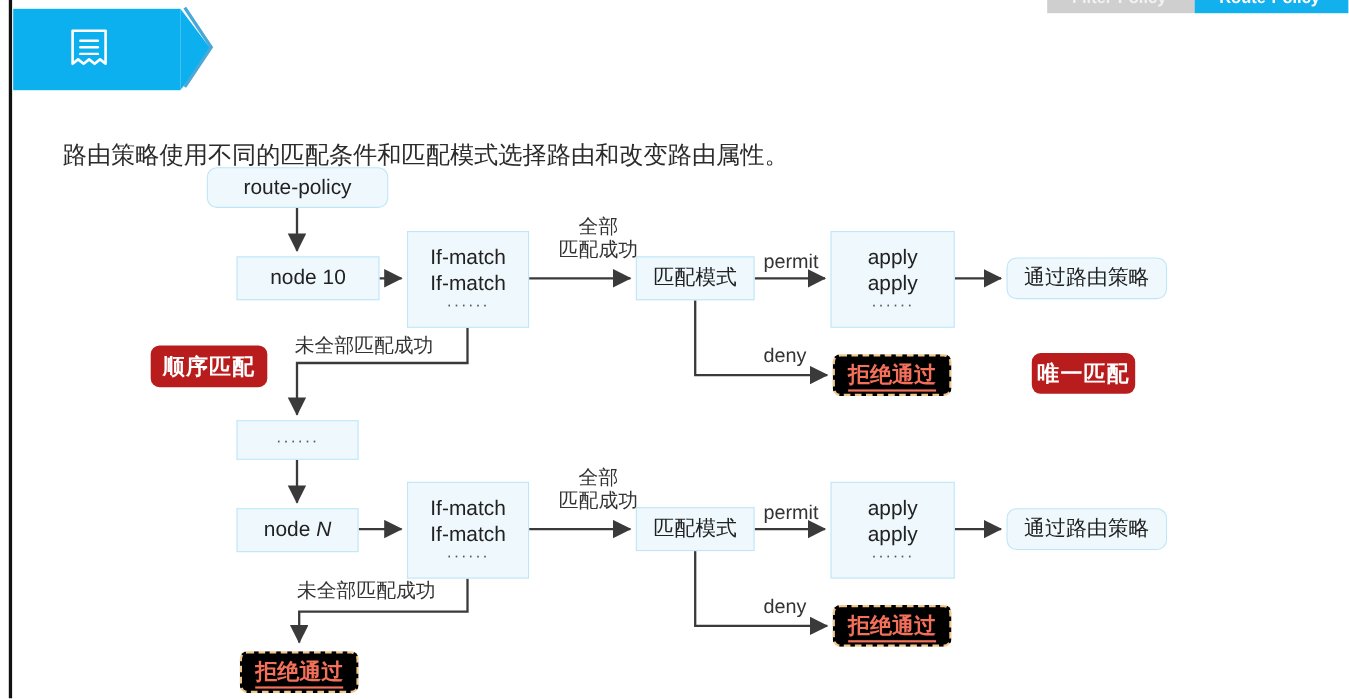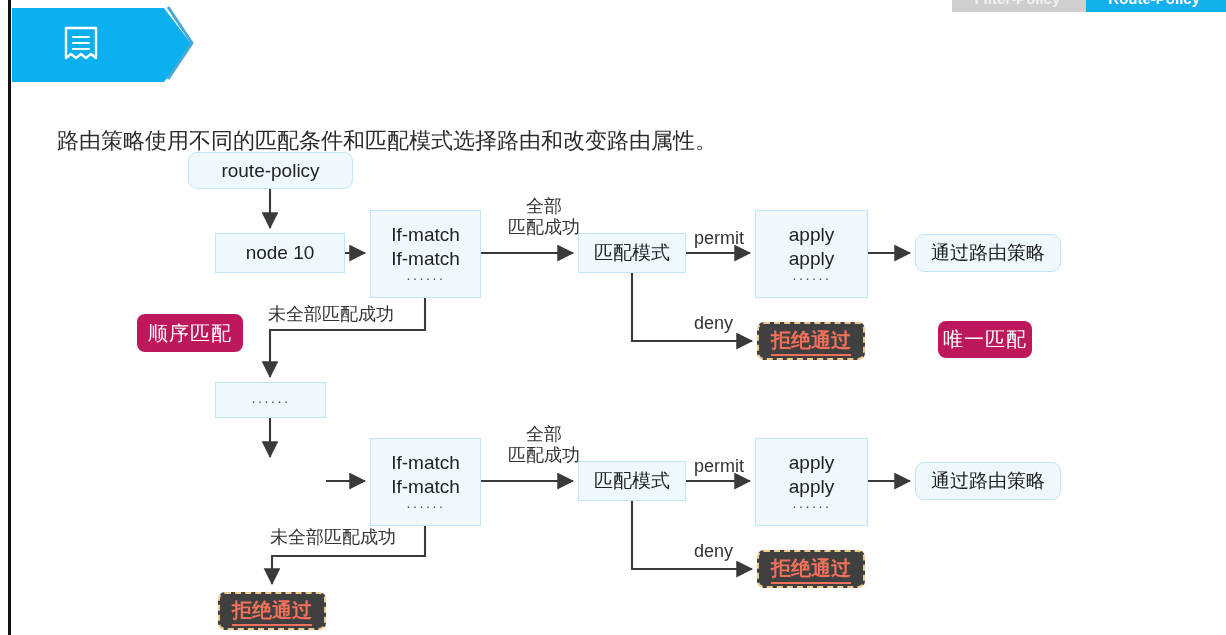--- a/index.html
+++ b/index.html
@@ -62,31 +62,31 @@
     background:#eff8fd;border:1px solid #bfe6f7;
     display:flex;flex-direction:column;align-items:center;justify-content:center;
     color:#222;font-size:19px;line-height:1.25;text-align:center;
   }
   .node.round{border-radius:9px;}
   .node .dots{font-size:15px;letter-spacing:1.5px;color:#555;line-height:1;}
   .node .ital{font-style:italic;}
 
   .reject{
     position:absolute;box-sizing:border-box;
-    background:#404040;border:2px dashed #f2c98c;border-radius:7px;
+    background:#000000;border:2px dashed #f2c98c;border-radius:7px;
     display:flex;align-items:center;justify-content:center;
     color:#f4705a;font-size:20px;font-weight:bold;
   }
   .reject span{border-bottom:2px solid #f4705a;padding-bottom:0px;}
 
   .badge{
     position:absolute;box-sizing:border-box;
-    background:#be185d;border-radius:8px;
+    background:#b91c1c;border-radius:8px;
     display:flex;align-items:center;justify-content:center;
-    color:#ffffff;font-size:20px;font-weight:normal;letter-spacing:1px;
+    color:#ffffff;font-size:20px;font-weight:bold;letter-spacing:1px;
   }
 
   .lbl{
     position:absolute;font-size:18px;color:#333;
     line-height:1.2;text-align:center;white-space:nowrap;
   }
   .lbl.two{line-height:1.18;}
 
   svg.wires{position:absolute;left:0;top:0;width:1226px;height:635px;pointer-events:none;}
 </style>
@@ -197,20 +197,25 @@
   <div class="badge" style="left:137px;top:314px;width:106px;height:38px;">
     <span>顺序匹配</span>
   </div>
 
   <div class="lbl" style="left:268px;top:304px;">未全部匹配成功</div>
 
   <div class="node" style="left:215px;top:382px;width:111px;height:36px;">
     <div class="dots">······</div>
   </div>
 
+  <div class="node" style="left:215px;top:462px;width:111px;height:40px;">
+    <div>
+      <span>node </span><span class="ital">N</span>
+    </div>
+  </div>
 
   <div class="node" style="left:370px;top:438px;width:111px;height:88px;">
     <div>If-match</div>
     <div>If-match</div>
     <div class="dots">······</div>
   </div>
 
   <div class="lbl two" style="left:494px;top:424px;width:100px;">
     <div>全部</div>
     <div>匹配成功</div>

